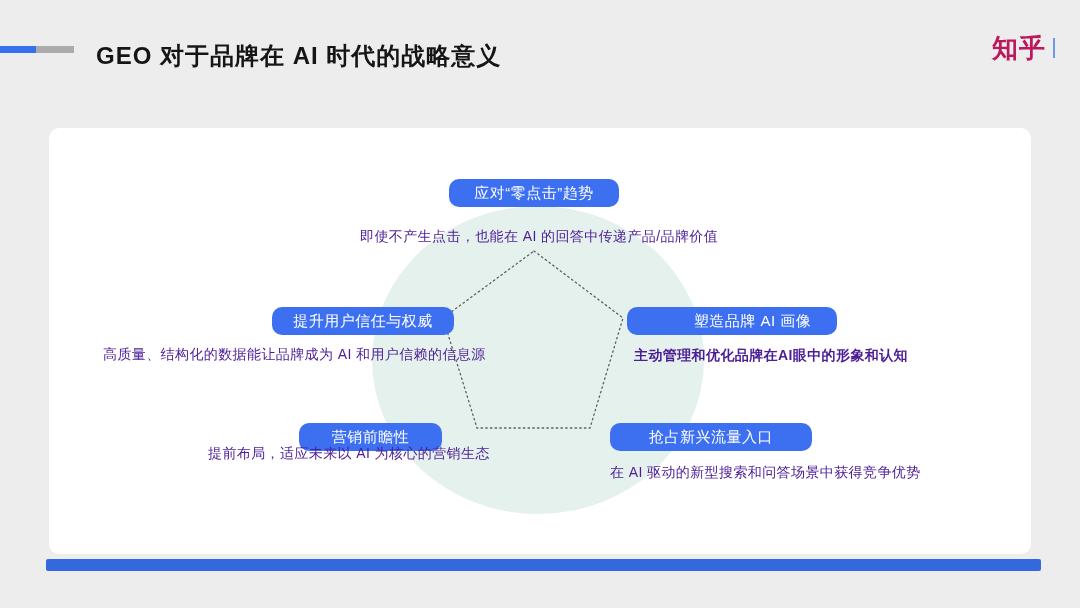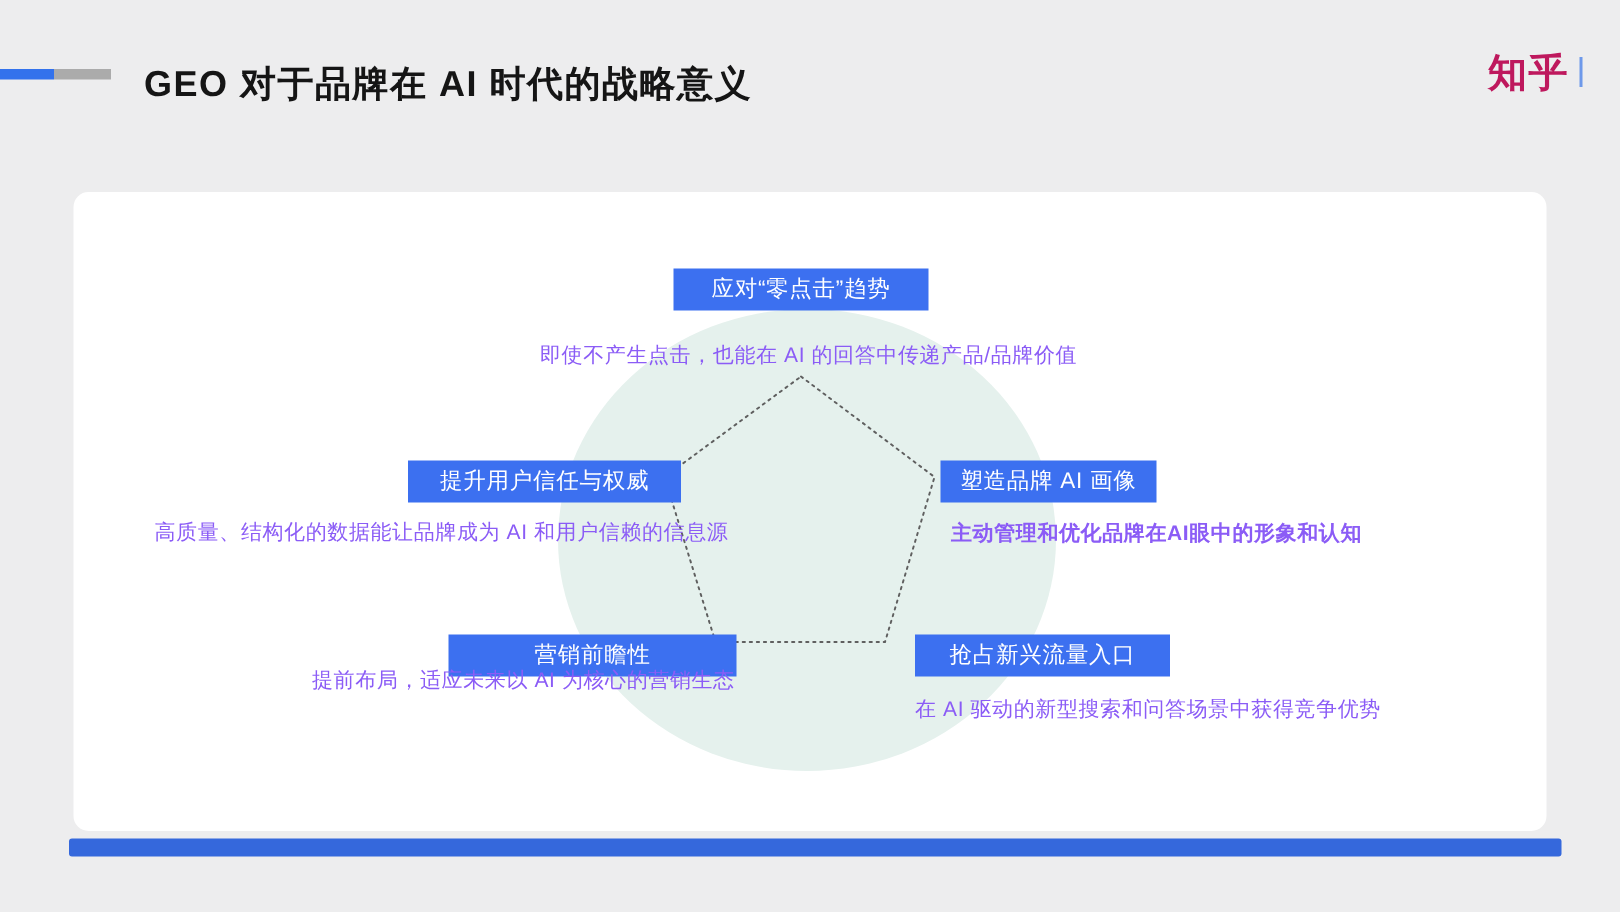--- a/index.html
+++ b/index.html
@@ -28,36 +28,36 @@
     background:#FFFFFF;border-radius:10px;
   }
   .mint-circle{
     position:absolute;left:372px;top:206px;width:332px;height:308px;
     background:#E5F1ED;border-radius:50%;z-index:1;
   }
   .pentagon-svg{position:absolute;left:420px;top:230px;z-index:2;}
   
   .pill{
     position:absolute;height:28px;line-height:28px;z-index:3;
-    background:#3C70F0;color:#FFFFFF;border-radius:0;
+    background:#3C70F0;color:#FFFFFF;border-radius:10px;
     text-align:center;font-size:15px;letter-spacing:0.5px;
   }
   .caption{
     position:absolute;z-index:3;
-    font-size:14px;color:#8b5cf6;white-space:nowrap;letter-spacing:0.4px;
+    font-size:14px;color:#4c1d95;white-space:nowrap;letter-spacing:0.4px;
   }
   .pill-top{left:449px;top:179px;width:170px;}
   .cap-top{left:360px;top:228px;width:352px;text-align:center;}
   .pill-left{left:272px;top:307px;width:182px;}
   .cap-left{left:83px;top:346px;margin-left:20px;}
-  .pill-right{left:627px;top:307px;width:144px;}
+  .pill-right{left:627px;top:307px;width:169px;padding-left:41px;}
   .cap-right{left:634px;top:347px;font-weight:bold;}
-  .pill-bottom-left{left:299px;top:423px;width:192px;}
+  .pill-bottom-left{left:299px;top:423px;width:143px;}
   .cap-bottom-left{left:208px;top:445px;}
-  .pill-bottom-right{left:610px;top:423px;width:170px;}
+  .pill-bottom-right{left:610px;top:423px;width:202px;}
   .cap-bottom-right{left:610px;top:464px;}
   
   .bottom-bar{
     position:absolute;left:46px;top:559px;width:995px;height:12px;
     background:#3568DC;border-radius:2px;
   }
 </style>
 </head>
 <body>
 

